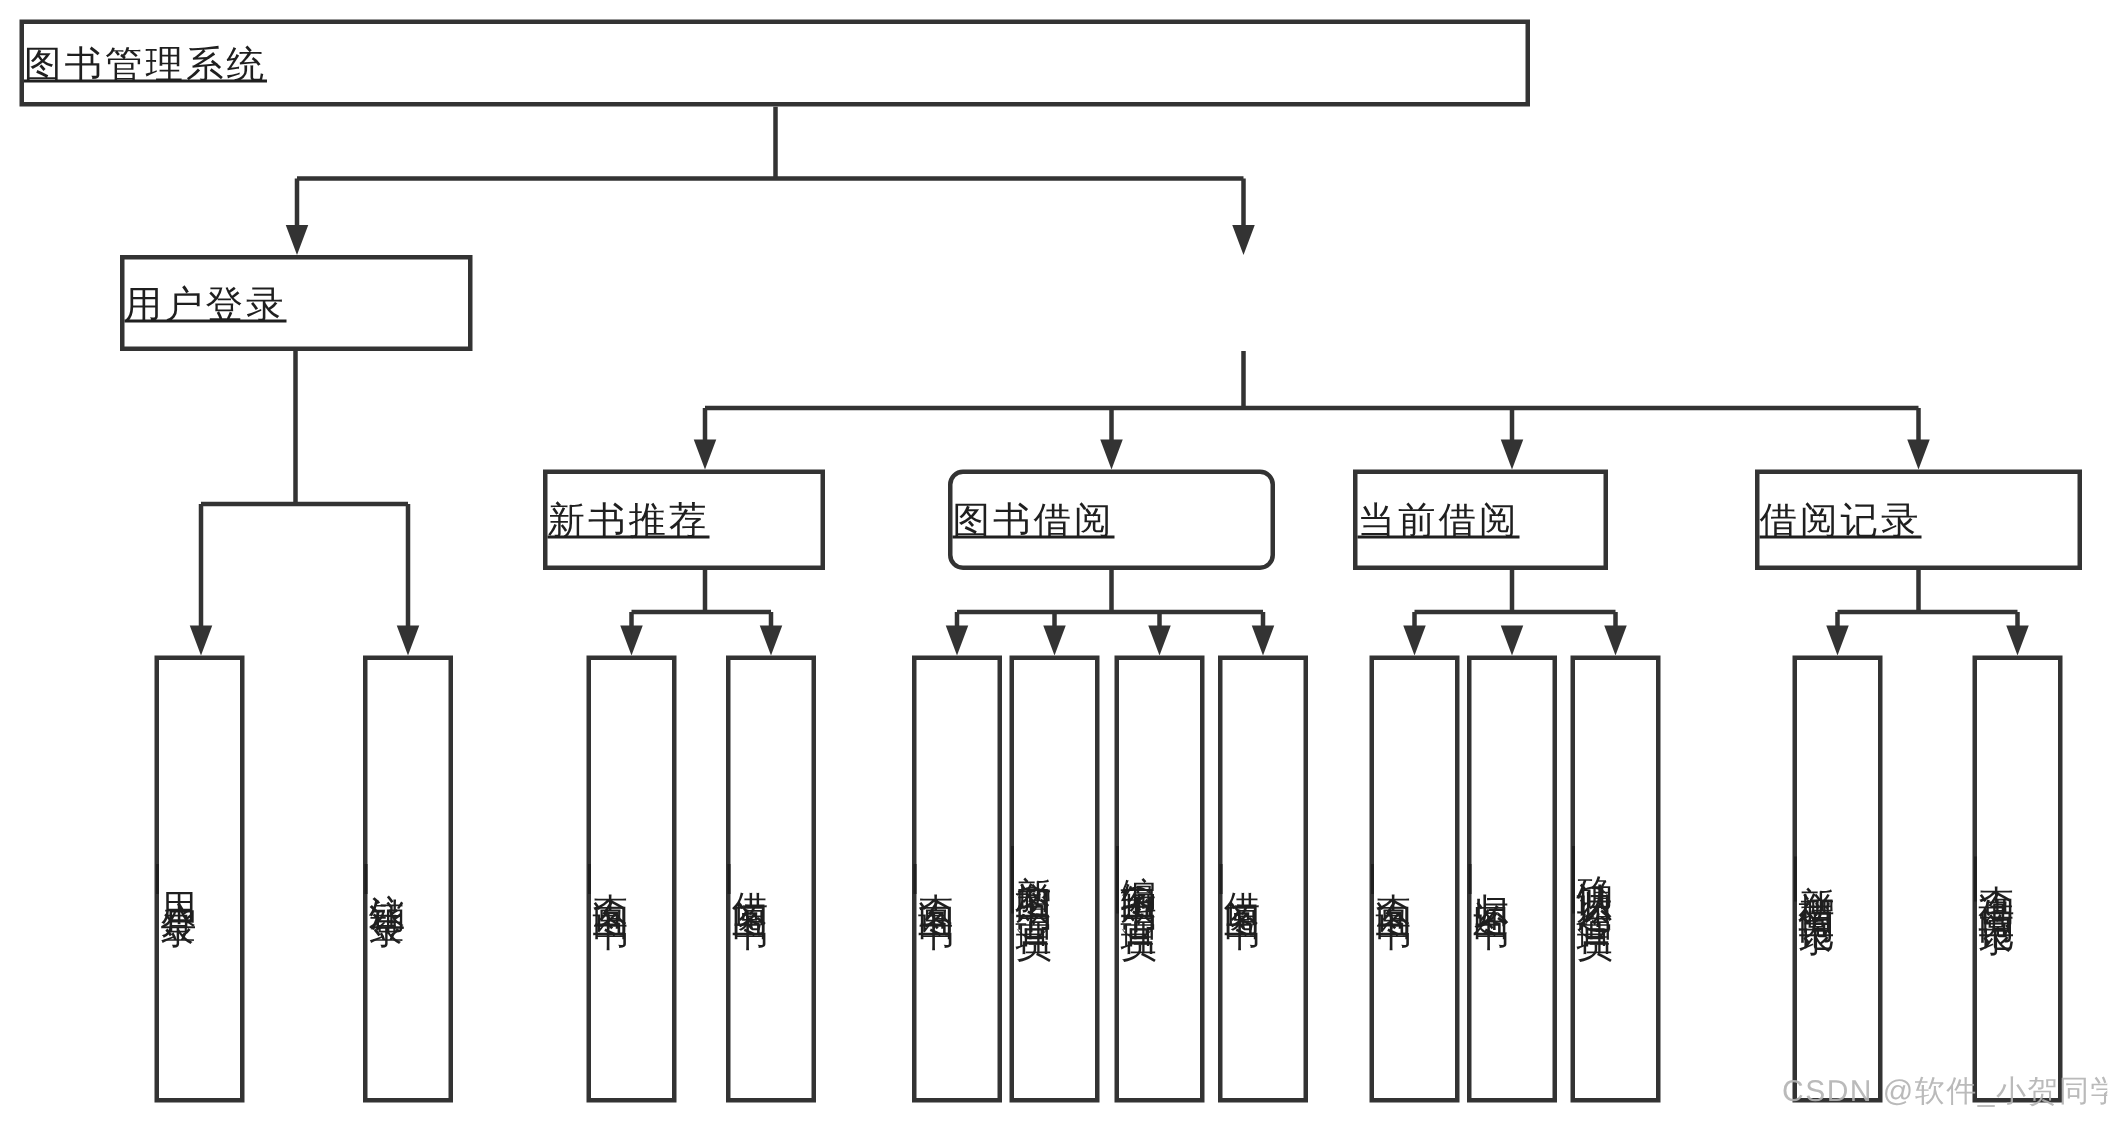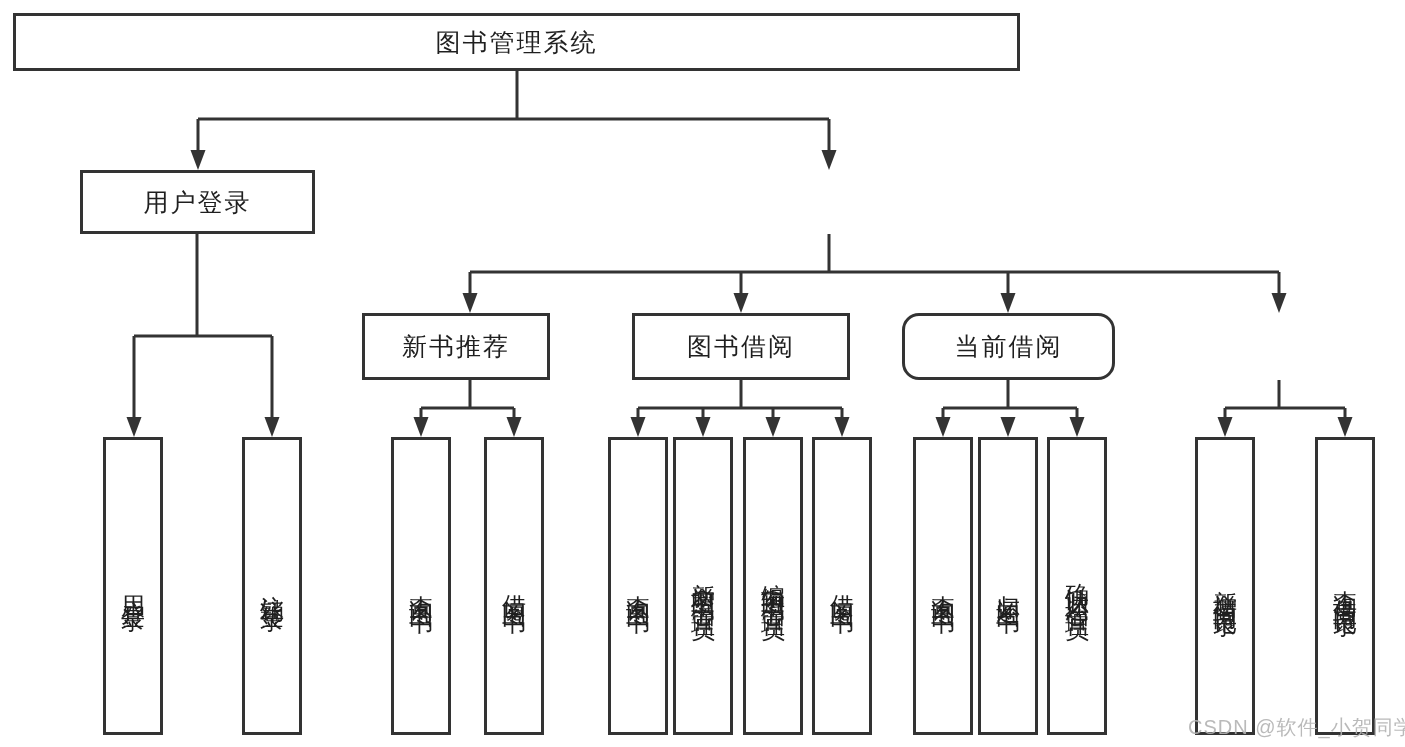--- a/index.html
+++ b/index.html
@@ -23,23 +23,23 @@
     height: 747px;
     z-index: 1;
   }
   .box {
     position: absolute;
     box-sizing: border-box;
     border: 3px solid #333333;
     background: #ffffff;
     display: flex;
     align-items: center;
-    justify-content: center;
     color: #1f1f1f;
     z-index: 2;
+    text-decoration: underline;
   }
   .h-label {
     font-size: 25px;
     letter-spacing: 2px;
     white-space: nowrap;
     color: #1f1f1f;
   }
   .leaf .v-label {
     writing-mode: vertical-rl;
     text-orientation: mixed;
@@ -119,25 +119,28 @@
     <span class="h-label">图书管理系统</span>
   </div>
 
   <div class="box" style="left:80px; top:170px; width:235px; height:64px;">
     <span class="h-label">用户登录</span>
   </div>
 
   <div class="box" style="left:362px; top:313px; width:188px; height:67px;">
     <span class="h-label">新书推荐</span>
   </div>
-  <div class="box" style="left:632px; top:313px; width:218px; height:67px;">
+  <div class="box" style="left:632px; top:313px; width:218px; height:67px;border-radius:10px;">
     <span class="h-label">图书借阅</span>
   </div>
-  <div class="box" style="left:902px; top:313px; width:213px; height:67px;border-radius:17px;">
+  <div class="box" style="left:902px; top:313px; width:170px; height:67px;">
     <span class="h-label">当前借阅</span>
+  </div>
+  <div class="box" style="left:1170px; top:313px; width:218px; height:67px;">
+    <span class="h-label">借阅记录</span>
   </div>
 
   <div class="box leaf" style="left:103px;">
     <span class="v-label">用户登录</span>
   </div>
   <div class="box leaf" style="left:242px;">
     <span class="v-label">注销登录</span>
   </div>
 
   <div class="box leaf" style="left:391px;">

